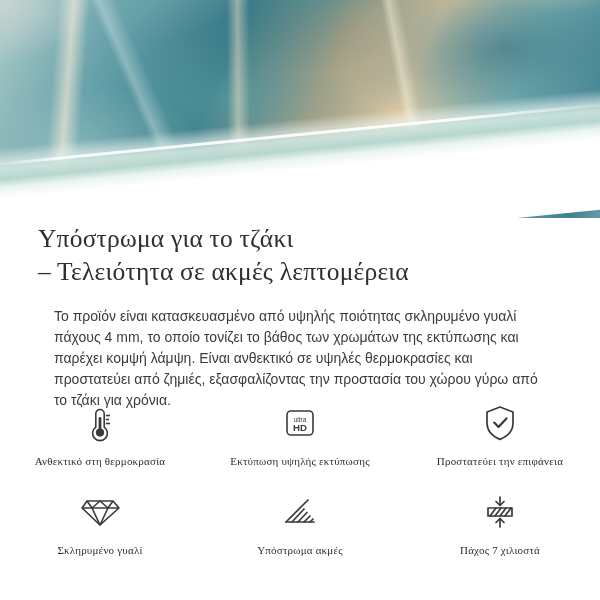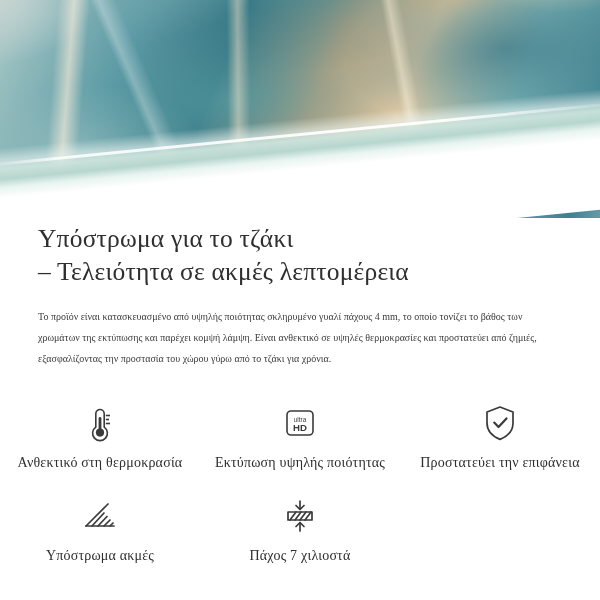--- a/index.html
+++ b/index.html
@@ -126,25 +126,25 @@
     font-family: "Liberation Serif", serif;
     font-size: 25.5px;
     line-height: 33px;
     color: #2f2f2f;
     font-weight: 400;
     margin: 0 0 18px 0;
     letter-spacing: .2px;
   }
   .headline .line2 { display: block; }
   .body-text {
-    font-family: Liberation Serif, serif;
-    font-size: 10px;
+    font-family: Liberation Sans, sans-serif;
+    font-size: 14px;
     line-height: 21px;
     color: #3b3b3b;
-    margin: 0;
+    margin: 16px;
     max-width: 524px;
   }
 
   
   .features {
     position: absolute;
     left: 0;
     top: 400px;
     width: 600px;
     display: grid;
@@ -161,21 +161,21 @@
     width: 46px;
     height: 46px;
     display: flex;
     align-items: center;
     justify-content: center;
     margin-bottom: 9px;
     text-align: center;
   }
   .feature-label {
     font-family: "Liberation Serif", serif;
-    font-size: 14px;
+    font-size: 11px;
     color: #2e2e2e;
     text-align: center;
     letter-spacing: .2px;
   }
   svg { display: block; }
 </style>
 </head>
 <body>
 
 <div class="page">
@@ -225,33 +225,46 @@
     </div>
 
     <div class="feature">
       <span class="feature-icon">
         <svg width="40" height="40" viewBox="0 0 40 40">
           <rect x="7" y="8" width="26" height="24" rx="4" fill="none" stroke="#3a3a3a" stroke-width="1.6"></rect>
           <text x="20" y="18.6" text-anchor="middle" font-family="Liberation Sans, sans-serif" font-size="6.4" fill="#3a3a3a">ultra</text>
           <text x="20" y="28" text-anchor="middle" font-family="Liberation Sans, sans-serif" font-size="9.6" font-weight="bold" fill="#3a3a3a">HD</text>
         </svg>
       </span>
-      <span class="feature-label">Εκτύπωση υψηλής ποιότητας</span>
+      <span class="feature-label">Εκτύπωση υψηλής εκτύπωσης</span>
     </div>
 
     <div class="feature">
       <span class="feature-icon">
         <svg width="36" height="42" viewBox="0 0 36 42">
           <path d="M18 5 L31 10 V21c0 8-5.6 13.4-13 16.4C10.6 34.4 5 29 5 21V10z" fill="none" stroke="#3a3a3a" stroke-width="1.7" stroke-linejoin="round"></path>
           <path d="M12.2 20.6 l4.3 4.4 8-8.6" fill="none" stroke="#3a3a3a" stroke-width="2.2" stroke-linecap="round" stroke-linejoin="round"></path>
         </svg>
       </span>
       <span class="feature-label">Προστατεύει την επιφάνεια</span>
     </div>
 
+    <div class="feature">
+      <span class="feature-icon">
+        <svg width="42" height="36" viewBox="0 0 42 36">
+          <g fill="none" stroke="#3a3a3a" stroke-width="1.6" stroke-linejoin="round">
+            <path d="M8 7h26l6 7-19 17L3 14z"></path>
+            <path d="M3 14h37"></path>
+            <path d="M8 7l5 7 8-7 8 7 5-7"></path>
+            <path d="M13 14l8 17 8-17"></path>
+          </g>
+        </svg>
+      </span>
+      <span class="feature-label">Σκληρυμένο γυαλί</span>
+    </div>
 
     <div class="feature">
       <span class="feature-icon">
         <svg width="40" height="36" viewBox="0 0 40 36">
           <g fill="none" stroke="#3a3a3a" stroke-width="1.7" stroke-linecap="round">
             <path d="M6 28 L28 6"></path>
             <path d="M6 28 L34 28"></path>
             <path d="M12 28 L24 15"></path>
             <path d="M18 28 L27 18.5"></path>
             <path d="M24 28 L30 22"></path>

